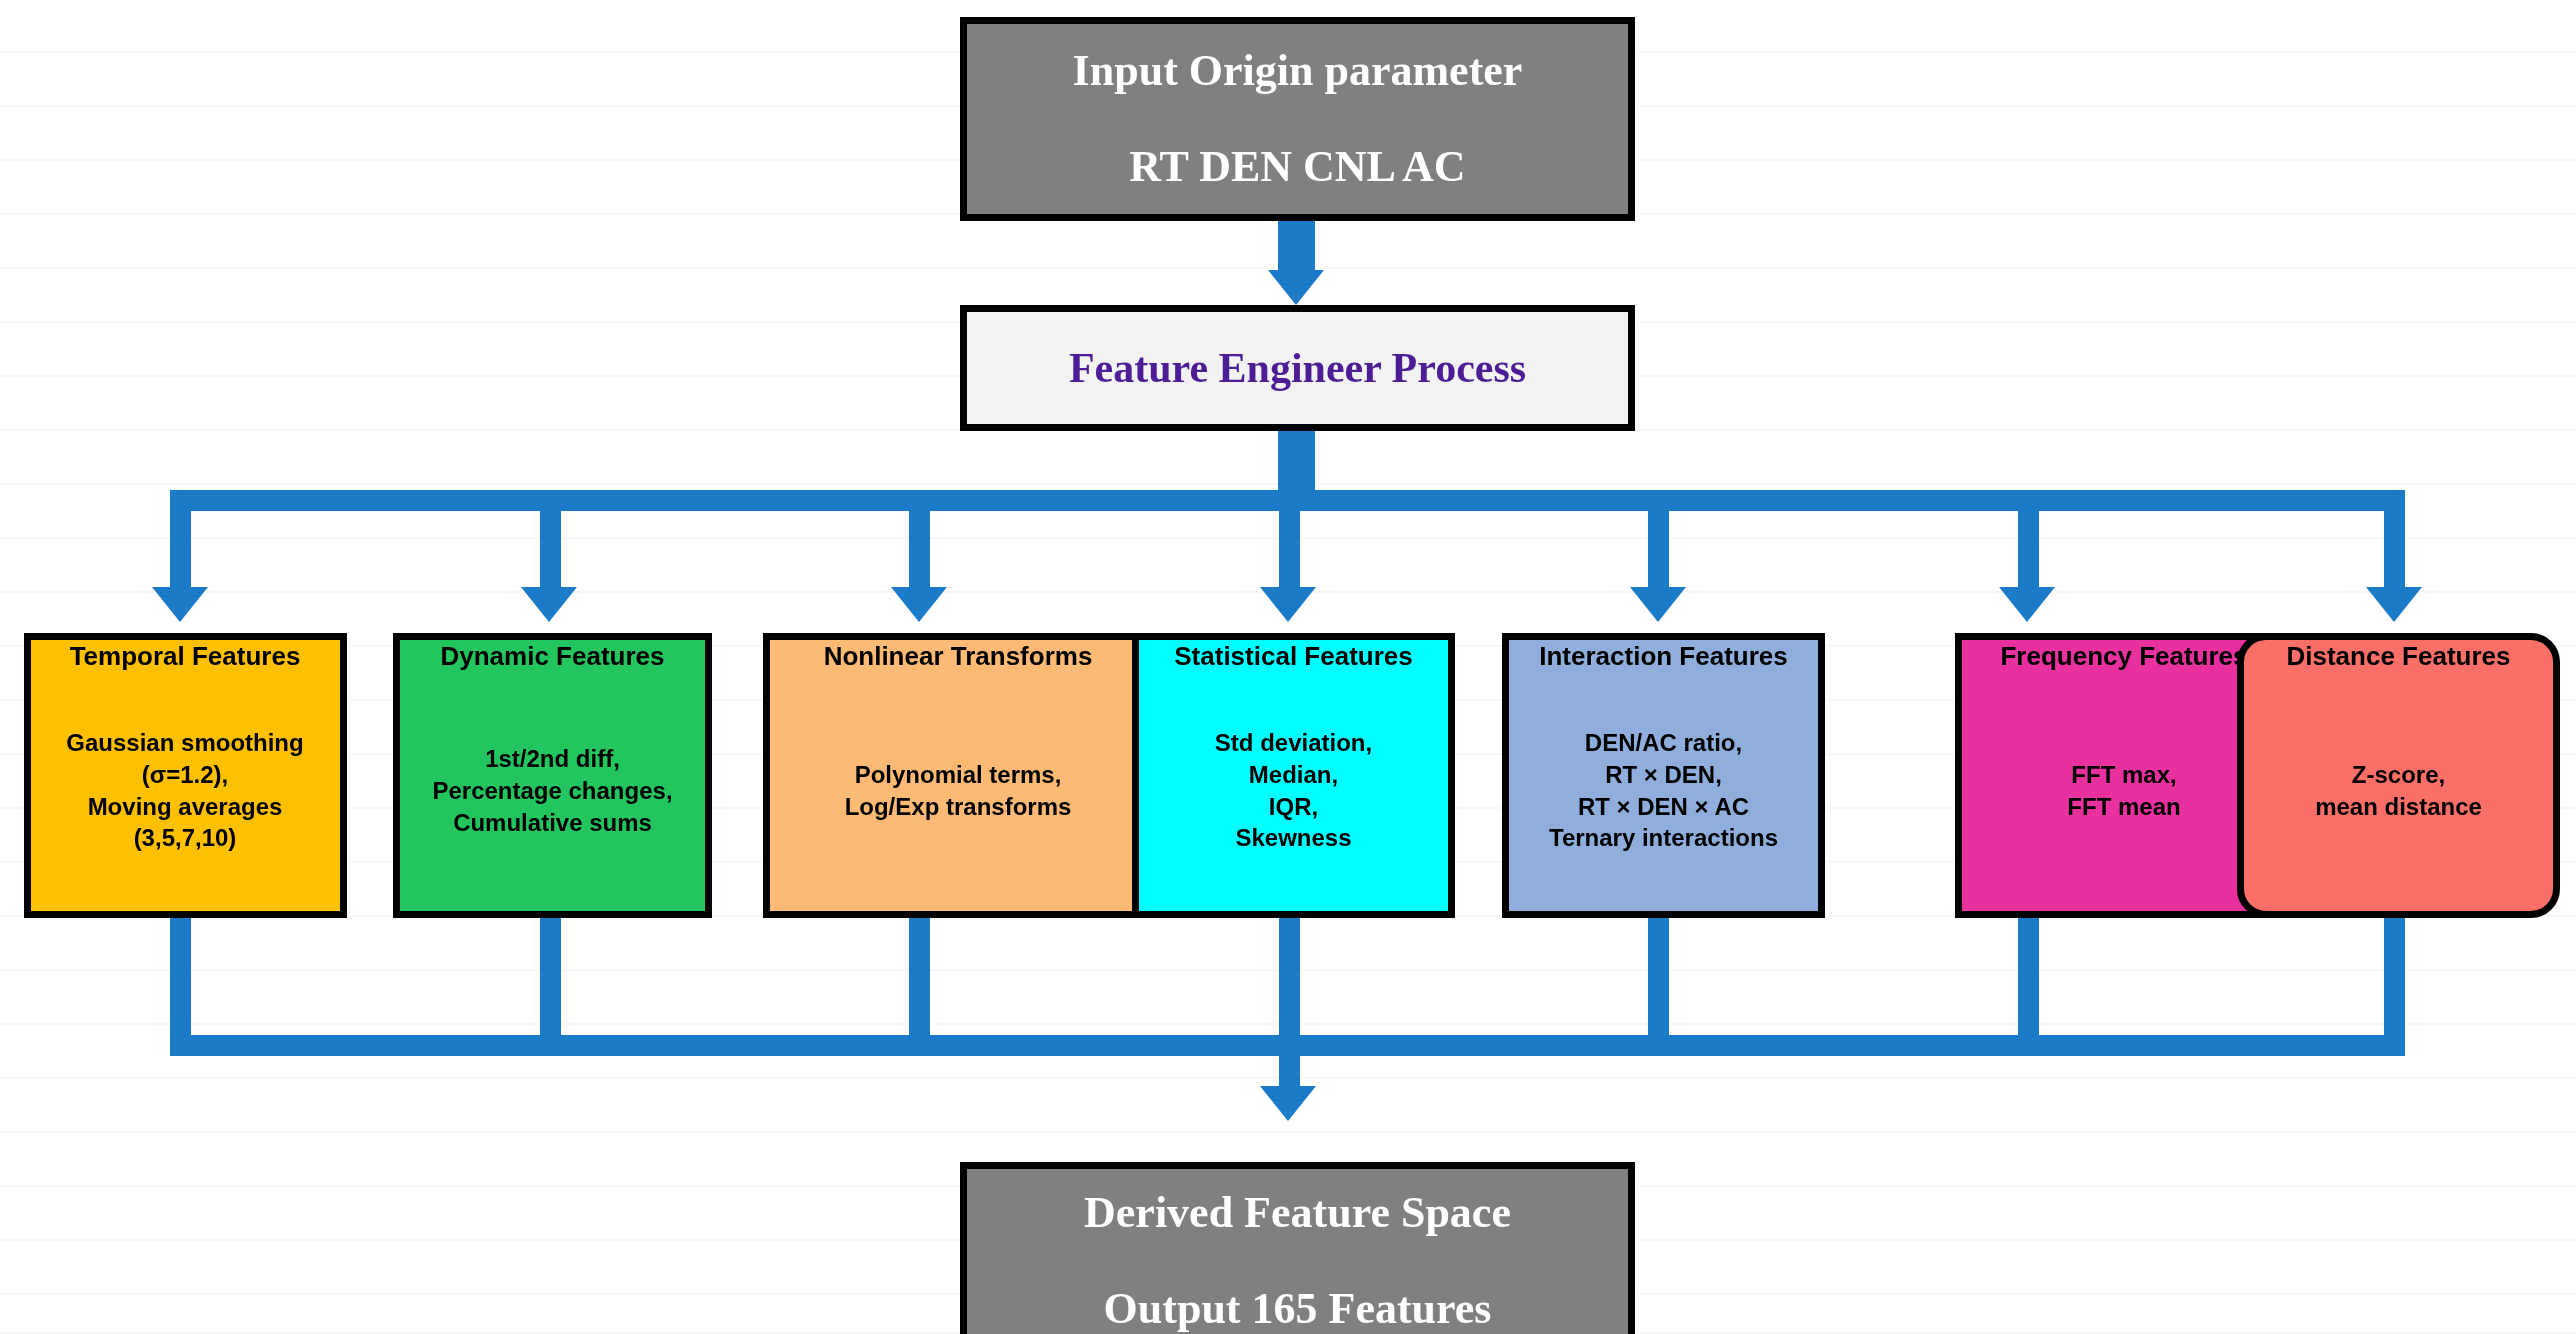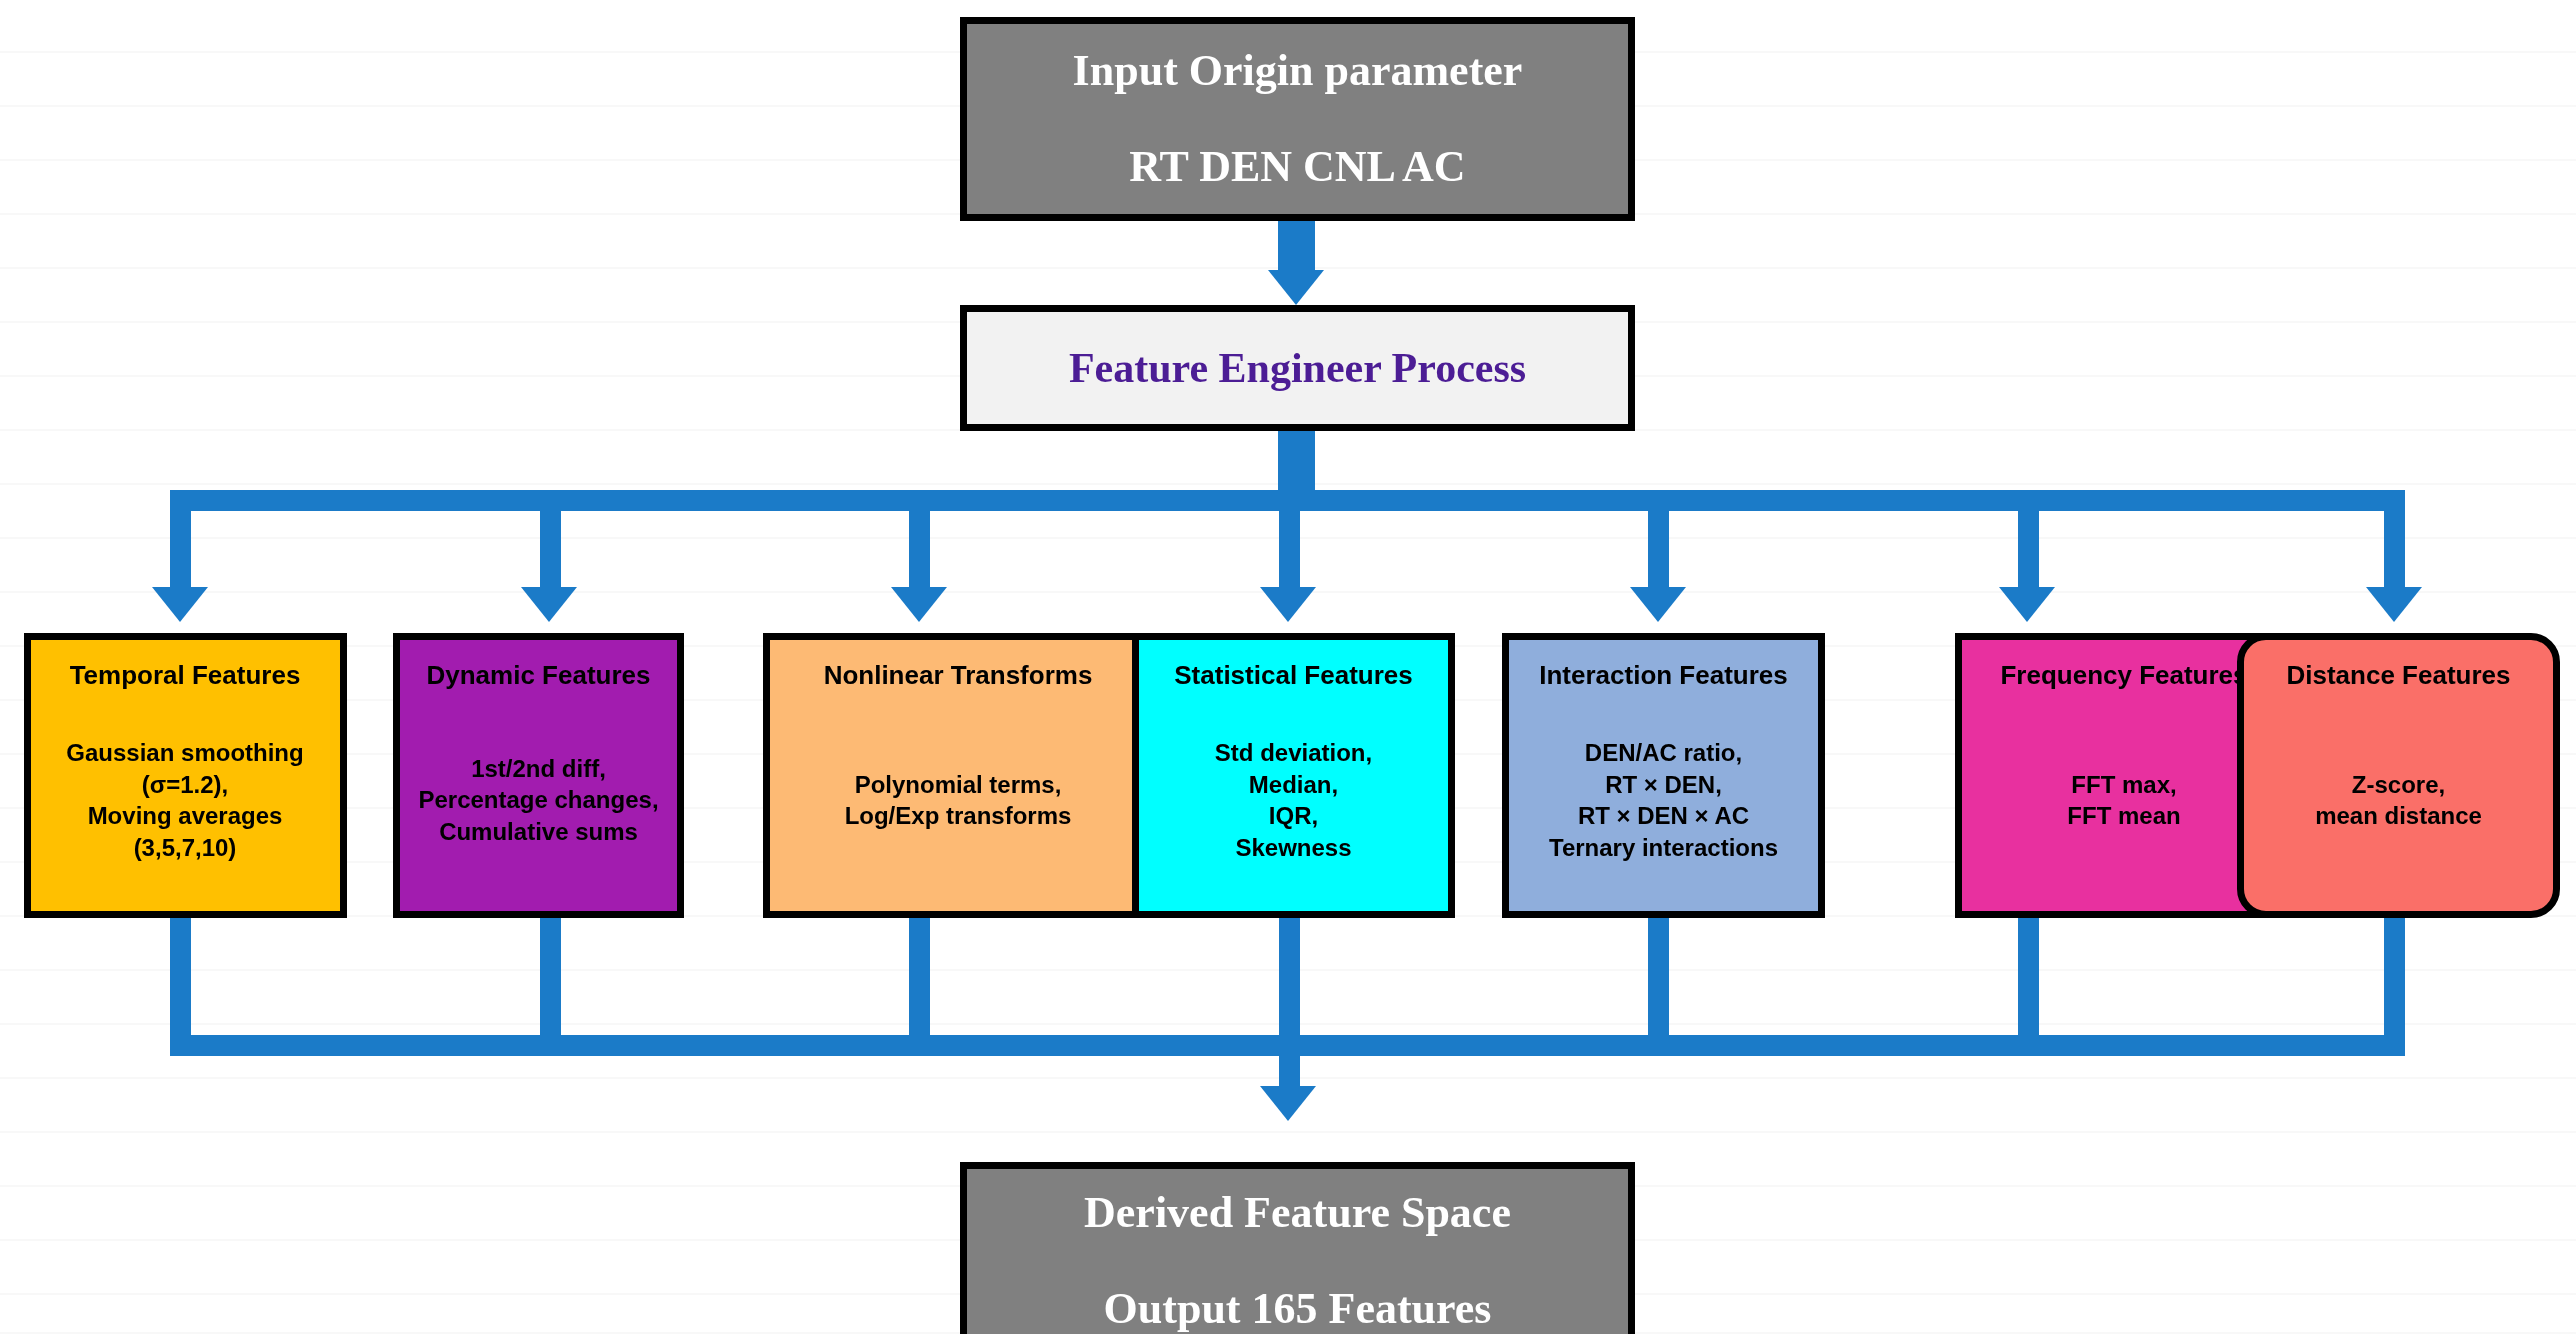--- a/index.html
+++ b/index.html
@@ -78,21 +78,21 @@
     justify-content: flex-start;
     text-align: center;
     color: #000000;
     font-family: "Liberation Sans", sans-serif;
     font-weight: bold;
     padding: 0 6.7px;
   }
   .feature .title {
     font-size: 26px;
     line-height: 1.1;
-    margin-top: 21px;
+    margin-top: 2px;
     white-space: nowrap;
   }
   .feature .body {
     font-size: 24px;
     line-height: 1.32;
     width: 100%;
     margin-top: auto;
     margin-bottom: auto;
   }
   .feature .body .ln { display: block; }
@@ -159,21 +159,21 @@
   <div class="node feature" style="left: 23.5px; width: 323px; background: rgb(255, 192, 0);">
     <span class="title">Temporal Features</span>
     <span class="body">
       <span class="ln">Gaussian smoothing</span>
       <span class="ln">(σ=1.2),</span>
       <span class="ln">Moving averages</span>
       <span class="ln">(3,5,7,10)</span>
     </span>
   </div>
 
-  <div class="node feature" style="left: 393px; width: 291px; background: #a21caf;">
+  <div class="node feature" style="left: 393px; width: 319px; background: #22c55e;">
     <span class="title">Dynamic Features</span>
     <span class="body">
       <span class="ln">1st/2nd diff,</span>
       <span class="ln">Percentage changes,</span>
       <span class="ln">Cumulative sums</span>
     </span>
   </div>
 
   <div class="node feature" style="left: 763px; width: 390px; background: #fdba74;">
     <span class="title">Nonlinear Transforms</span>

